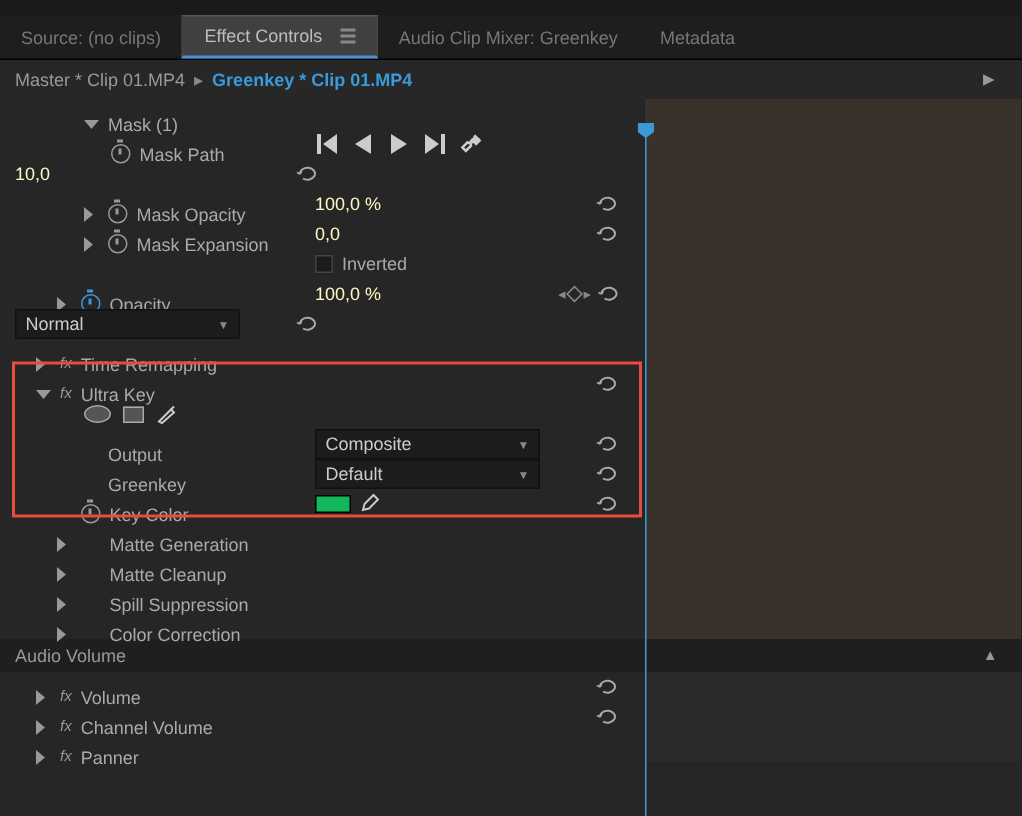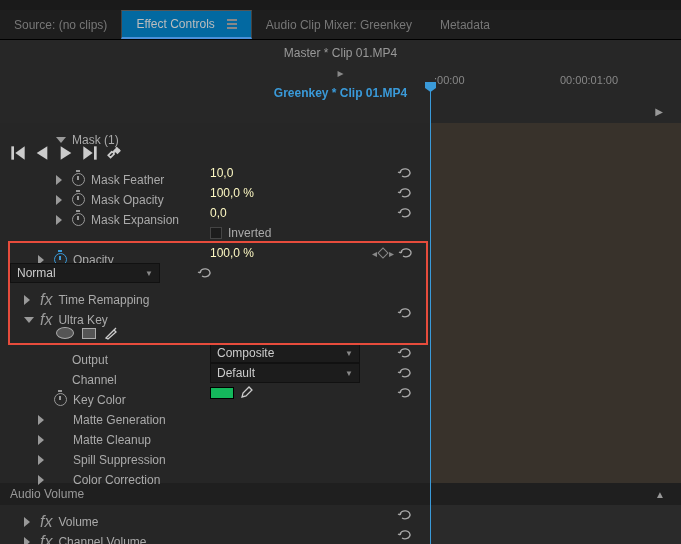--- a/index.html
+++ b/index.html
@@ -1,24 +1,24 @@
 <!DOCTYPE html>
 <html><head>
 <meta charset="utf-8">
 <style>
   * { box-sizing: border-box; margin: 0; padding: 0; font-family: "Segoe UI", Arial, sans-serif; }
   body { background: #1a1a1a; color: #999; font-size: 12px; width: 681px; height: 544px; overflow: hidden; }
   .tabs { display: flex; background: #1e1e1e; border-bottom: 1px solid #000; height: 30px; align-items: stretch; margin-top: 10px; }
   .tab { padding: 6px 14px; color: #777; cursor: pointer; display: flex; align-items: center; gap: 8px; }
-  .tab.active { background: #0369a1; color: #bdbdbd; border-bottom: 2px solid #4a90d9; border-top: 1px solid #555; }
+  .tab.active { background: #404040; color: #bdbdbd; border-bottom: 2px solid #4a90d9; border-top: 1px solid #555; }
   .tab.active { border-left: 1px solid #444; border-right: 1px solid #444; }
   .tab-menu { width: 14px; display: inline-flex; flex-direction: column; gap: 2px; padding-left:4px;}
   .tab-menu span { height: 2px; background: #888; }
   .panel { background: #262626; height: calc(544px - 30px); position: relative; }
-  .breadcrumb { display: flex; align-items: center; padding: 6px 10px; gap: 6px; background: #272727; flex-direction: column; }
+  .breadcrumb { display: flex; align-items: center; padding: 6px 10px; gap: 6px; background: #272727; }
   .breadcrumb .sep { color: #888; }
   .bc-link { color: #3a9ad9; cursor: pointer; font-weight: bold; }
   .bc-play { margin-left: auto; color:#999; padding:0 8px; font-size:10px;}
   .timeline-head { position:absolute; left:430px; top:30px; right:0; height:20px; display:flex; align-items:center; color:#888; font-size:11px;}
   .timeline-head .t1 { padding-left:4px;}
   .timeline-head .t2 { position:absolute; left:130px;}
   .playhead { position:absolute; left:430px; top:48px; bottom:0; width:1px; background:#3a9ad9; z-index:5;}
   .playhead::before { content:""; position:absolute; top:-6px; left:-5px; width:11px; height:10px; background:#3a9ad9; clip-path: polygon(0 0,100% 0,100% 60%,50% 100%,0 60%); }
   .rows { }
   .row { display:flex; align-items:center; height:20px; padding-left:10px; position:relative; }
@@ -29,21 +29,21 @@
   .indent-2 { padding-left:46px; }
   .indent-3 { padding-left:64px; }
   .tw { width:10px; height:10px; display:inline-block; }
   .tw.closed::before { content:""; display:block; width:0; height:0; border-top:5px solid transparent; border-bottom:5px solid transparent; border-left:6px solid #999; }
   .tw.open::before { content:""; display:block; width:0; height:0; border-left:5px solid transparent; border-right:5px solid transparent; border-top:6px solid #999; margin-top:2px; }
   .stopwatch { width:13px; height:13px; border:1.5px solid #999; border-radius:50%; position:relative; display:inline-block; background:transparent;}
   .stopwatch::before { content:""; position:absolute; left:4px; top:2px; width:1.5px; height:4px; background:#999; }
   .stopwatch::after { content:""; position:absolute; top:-4px; left:3px; width:4px; height:2px; background:#999; }
   .stopwatch.active { border-color:#3a9ad9; }
   .stopwatch.active::before, .stopwatch.active::after { background:#3a9ad9; }
-  .fx { font-style:italic; font-size:16px; color:#999; }
+  .fx { font-style:italic; font-size:10px; color:#999; }
   .label-text { color:#aaa; white-space:nowrap; }
   .val-blue { color:#fef9c3; cursor:pointer; text-decoration: underline dotted transparent;}
   .reset-btn { width:18px; height:14px; display:inline-flex; align-items:center; justify-content:center; cursor:pointer; }
   .reset-btn svg { width:16px; height:12px; }
   .keynav { display:flex; align-items:center; gap:2px; color:#888; font-size:10px;}
   .keynav .diamond { width:8px; height:8px; transform:rotate(45deg); border:1px solid #888; display:inline-block;}
   .transport { display:flex; gap:8px; align-items:center; }
   .transport-btn { width:16px; height:16px; display:inline-flex; align-items:center; justify-content:center; color:#ccc; cursor:pointer;}
   .dropdown { background:#1c1c1c; color:#ccc; padding:2px 6px; width:150px; display:flex; justify-content:space-between; align-items:center; cursor:pointer; border:1px solid #111;}
   .dropdown .dd-arrow { font-size:8px; color:#888; }
@@ -104,20 +104,24 @@
     <div class="row">
       <div class="track-bar" style="top:0;height:20px;"></div>
       <div class="col-label indent-2">
         <span class="tw open"></span>
         <span class="label-text">Mask (1)</span>
       </div>
     </div>
 
     <div class="row">
       <div class="track-bar" style="top:0;height:20px;"></div>
+      <div class="col-label indent-3">
+        <span class="stopwatch"></span>
+        <span class="label-text">Mask Path</span>
+      </div>
       <div class="col-value">
         <div class="transport">
           <span class="transport-btn">
               <svg viewBox="0 0 12 12" fill="#ccc">
                 <polygon points="11,1 4,6 11,11"></polygon>
                 <rect x="1" y="1" width="2" height="10"></rect>
               </svg>
             </span>
           <span class="transport-btn">
               <svg viewBox="0 0 12 12" fill="#ccc">
@@ -139,25 +143,20 @@
               <svg viewBox="0 0 14 14" fill="none" stroke="#ccc" stroke-width="1.5">
                 <path d="M9 2a3 3 0 0 1-4 4L2 9l2 2 3-3a3 3 0 0 1 4-4l-2 2 1 1 2-2z"></path>
               </svg>
             </span>
         </div>
       </div>
     </div>
 
     <div class="row">
       <div class="track-bar" style="top:0;height:20px;"></div>
-      <div class="col-label indent-2">
-        <span class="tw closed"></span>
-        <span class="stopwatch"></span>
-        <span class="label-text">Mask Feather</span>
-      </div>
       <div class="col-value">
           <span class="val-blue">10,0</span>
         </div>
       <div class="col-reset">
           <span class="reset-btn">
             <svg viewBox="0 0 16 12" fill="none" stroke="#aaa" stroke-width="1.3">
               <path d="M3 6a5 4 0 1 1 2 3"></path>
               <path d="M3 6l-2-1M3 6l1-2"></path>
             </svg>
           </span>
@@ -307,21 +306,21 @@
               <path d="M3 6a5 4 0 1 1 2 3"></path>
               <path d="M3 6l-2-1M3 6l1-2"></path>
             </svg>
           </span>
         </div>
     </div>
 
     <div class="row">
       <div class="track-bar" style="top:0;height:20px;"></div>
       <div class="col-label indent-2" style="padding-left:62px;">
-        <span class="label-text">Channel</span>
+        <span class="label-text">Greenkey</span>
       </div>
       <div class="col-value">
         <div class="dropdown">
           <span>Default</span>
           <span class="dd-arrow">▼</span>
         </div>
       </div>
       <div class="col-reset">
           <span class="reset-btn">
             <svg viewBox="0 0 16 12" fill="none" stroke="#aaa" stroke-width="1.3">

